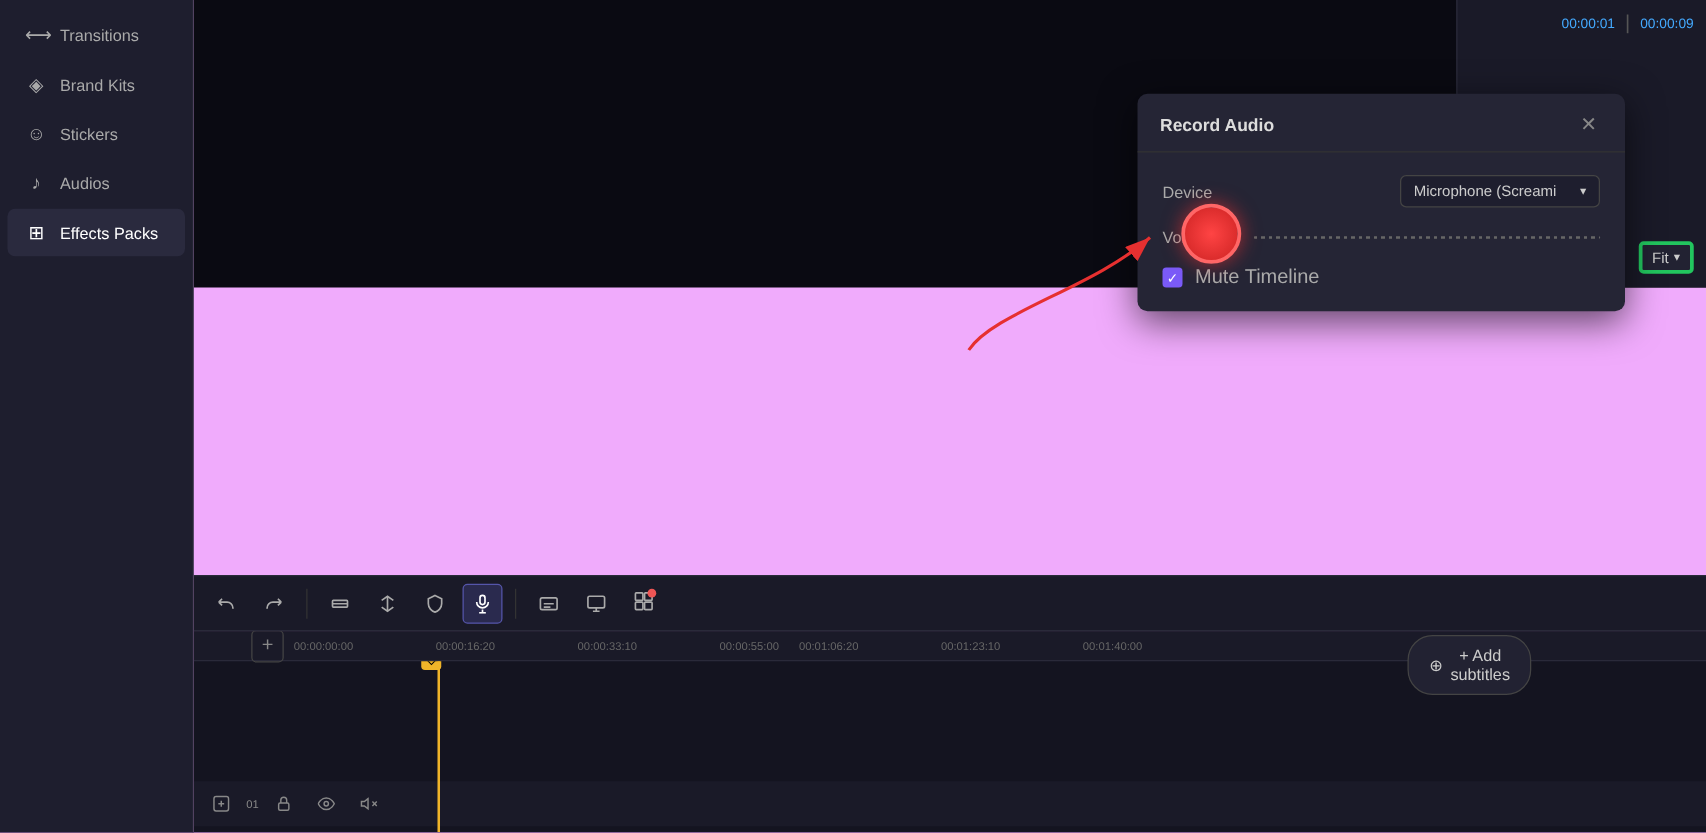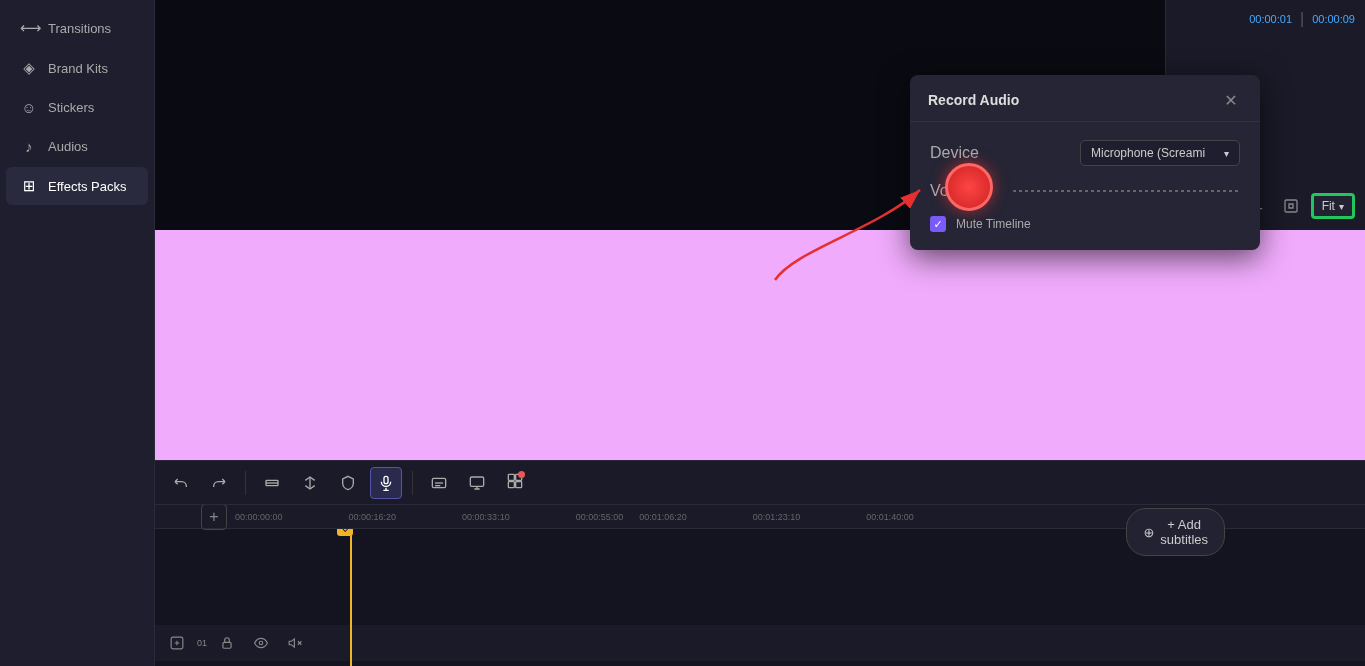--- a/index.html
+++ b/index.html
@@ -204,21 +204,21 @@
     .modal-overlay {
       position: absolute;
       top: 0; left: 0; right: 0; bottom: 0;
       z-index: 100;
       pointer-events: none;
     }
     .modal {
       position: absolute;
       top: 75px;
       left: 755px;
-      width: 350px;
+      width: 390px;
       background: #252535;
       border-radius: 8px;
       box-shadow: 0 8px 30px rgba(0,0,0,0.6);
       pointer-events: all;
     }
     .modal-header {
       display: flex;
       align-items: center;
       justify-content: space-between;
       padding: 14px 18px 10px;
@@ -247,21 +247,21 @@
       display: flex;
       flex-direction: column;
       gap: 16px;
     }
     .modal-row {
       display: flex;
       align-items: center;
       justify-content: space-between;
     }
     .modal-label {
-      font-size: 16px;
+      font-size: 13px;
       color: #aaa;
     }
     .device-dropdown {
       display: flex;
       align-items: center;
       gap: 6px;
       background: #1e1e2e;
       border: 1px solid #444;
       padding: 5px 10px;
       border-radius: 5px;
@@ -295,21 +295,21 @@
       background: #7a5af8;
       border-radius: 3px;
       display: flex;
       align-items: center;
       justify-content: center;
       color: white;
       font-size: 11px;
       flex-shrink: 0;
     }
     .mute-label {
-      font-size: 12px;
+      font-size: 16px;
       color: #aaa;
     }
 
     
     .record-button-big {
       position: absolute;
       left: 790px;
       top: 163px;
       width: 48px;
       height: 48px;

